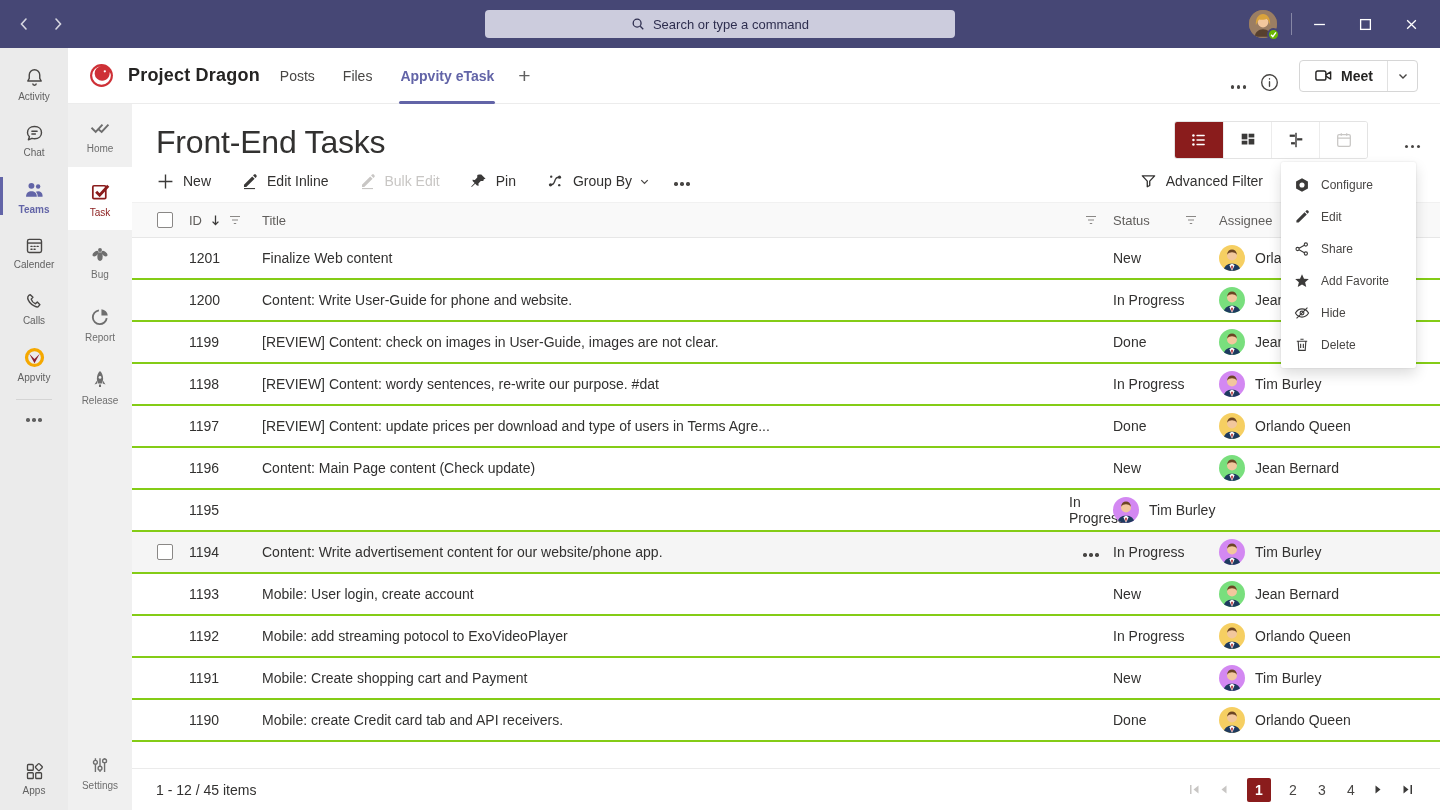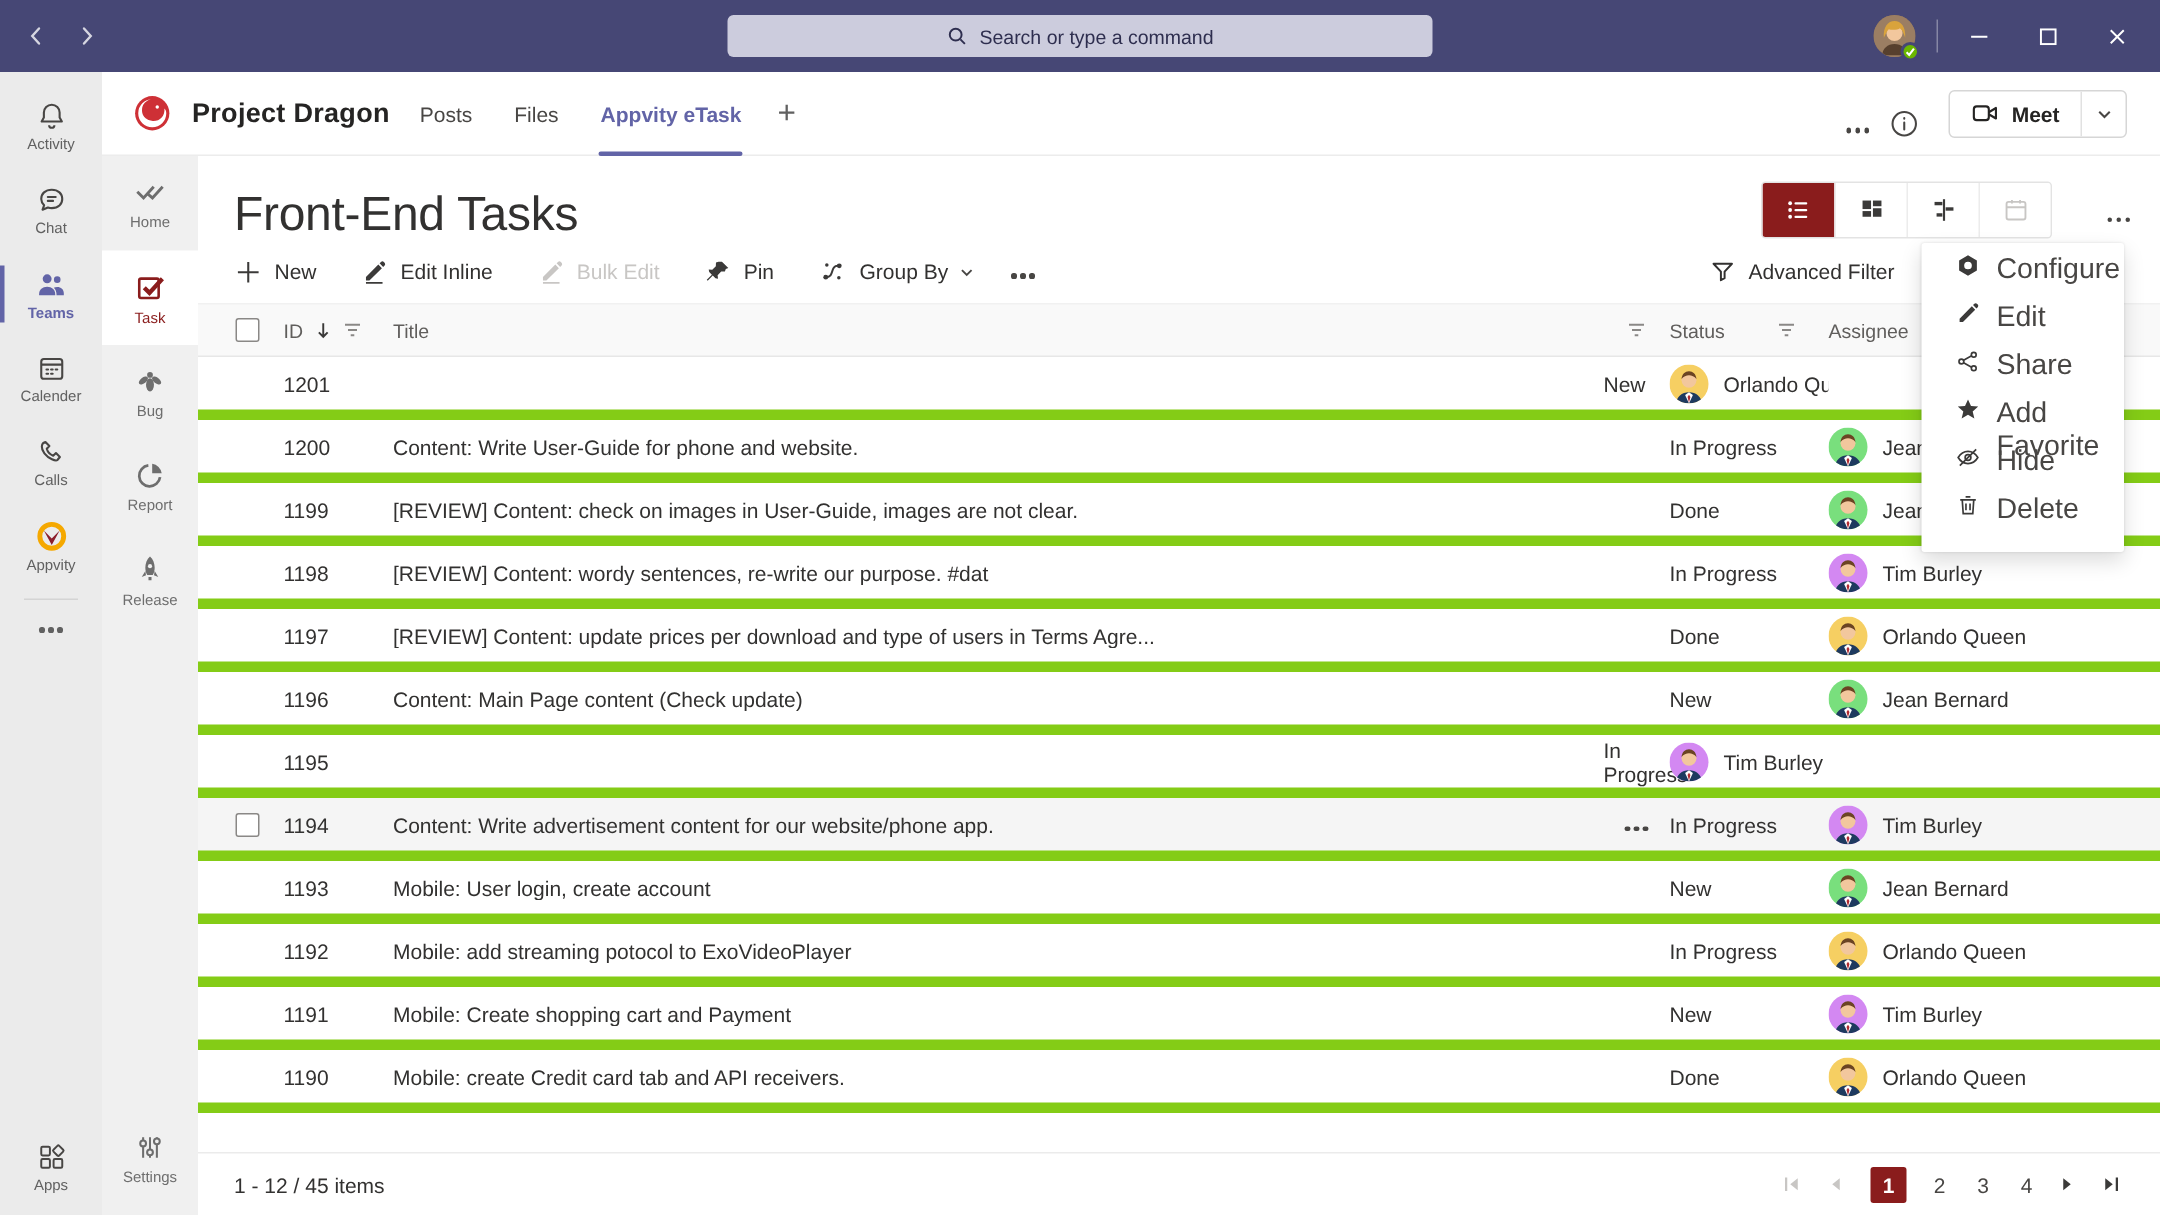--- a/index.html
+++ b/index.html
@@ -79,40 +79,40 @@
 .grid-header,.grid-row{display:grid;grid-template-columns:54px 76px 1fr 44px 106px 221px;align-items:center}
 .grid-header{height:36px;margin-top:6px;background:#f9f9f9;border-top:1px solid #f1f1f1;border-bottom:1px solid #e7e7e7;color:#605e5c;font-size:13px}
 .hcell{display:flex;align-items:center;gap:8px}
 .hcell .sort{color:#3b3a39}
 .hcell .flt{color:#8a8886}
 .cb-cell{padding-left:25px}
 .id-cell{padding-left:3px}
 .dots-col{display:flex;justify-content:center}
 .status-head{justify-content:space-between;padding-right:22px}
 .checkbox{width:16px;height:16px;border:1px solid #8a8886;border-radius:2px;background:#fff;display:block;cursor:pointer}
-.grid-row{height:42px;border-bottom:7px solid #84cc16;font-size:14px;color:#323130;cursor:pointer}
+.grid-row{height:42px;border-bottom:2px solid #84cc16;font-size:14px;color:#323130;cursor:pointer}
 .grid-row .checkbox{visibility:hidden}
 .grid-row .row-dots{visibility:hidden;color:#484644}
 .grid-row.highlighted{background:#f5f5f5}
 .grid-row.highlighted .checkbox,.grid-row.highlighted .row-dots{visibility:visible}
 .title-cell{overflow:hidden;white-space:nowrap;text-overflow:ellipsis;padding-right:10px}
 .assignee-cell{display:flex;align-items:center;gap:10px;overflow:hidden;white-space:nowrap}
 .avatar{width:26px;height:26px;border-radius:50%;overflow:hidden;flex:none;background:#ccc}
 
 
 .pagination{position:absolute;left:0;right:0;bottom:0;height:42px;border-top:1px solid #ebebeb;display:flex;align-items:center;padding:0 24px;font-size:14px;color:#323130;background:#fff}
 .pager{margin-left:auto;display:flex;align-items:center;gap:15px}
 .pg{font-size:14px;color:#484644;min-width:14px;text-align:center}
 .pg.active{background:#8a1c1c;color:#fff;width:24px;height:24px;border-radius:2px;display:flex;align-items:center;justify-content:center;font-weight:700}
 .pg.nav{color:#3b3a39;display:flex;align-items:center}
 .pg.nav.disabled{color:#c8c6c4;cursor:default}
 
 
 #context-menu{position:absolute;left:1281px;top:162px;width:135px;background:#fff;box-shadow:0 6px 14px rgba(0,0,0,.14),0 0 2px rgba(0,0,0,.12);padding:7px 0;z-index:10;border-radius:2px}
-.menu-item{height:32px;display:flex;gap:11px;padding:0 23px;font-size:19px;color:#484644;cursor:pointer}
+.menu-item{height:32px;display:flex;align-items:center;gap:11px;padding:0 13px;font-size:12px;color:#484644;cursor:pointer}
 .menu-item .micon{color:#3b3a39;display:flex;flex:none}
 </style>
 </head>
 <body>
 
 <div id="screen">
 
   <header id="titlebar">
     <div class="nav-arrows">
       <button>
@@ -505,20 +505,21 @@
       </span>
       <span class="hcell">Assignee</span>
     </div>
 
     <div class="grid-body">
         <div class="grid-row">
         <span class="cell cb-cell">
             <span class="checkbox"></span>
           </span>
         <span class="cell id-cell">1201</span>
+        <span class="cell title-cell">Finalize Web content</span>
         <span class="cell dots-col">
             <button class="row-dots"><span class="dots"></span></button>
           </span>
         <span class="cell">New</span>
         <span class="cell assignee-cell">
           <span class="avatar" style="background: rgb(246, 207, 98);">
               <svg viewBox="0 0 24 24" width="26" height="26">
                 <path d="M4 24.5c0-4.4 3.6-7.4 8-7.4s8 3 8 7.4z" fill="#1e3a5f"></path>
                 <path d="M12 17l-2.4 1.7L12 24l2.4-5.3z" fill="#fff"></path>
                 <path d="M12 18.6l-.9 1.4.9 3.4.9-3.4z" fill="#b02a30"></path>

